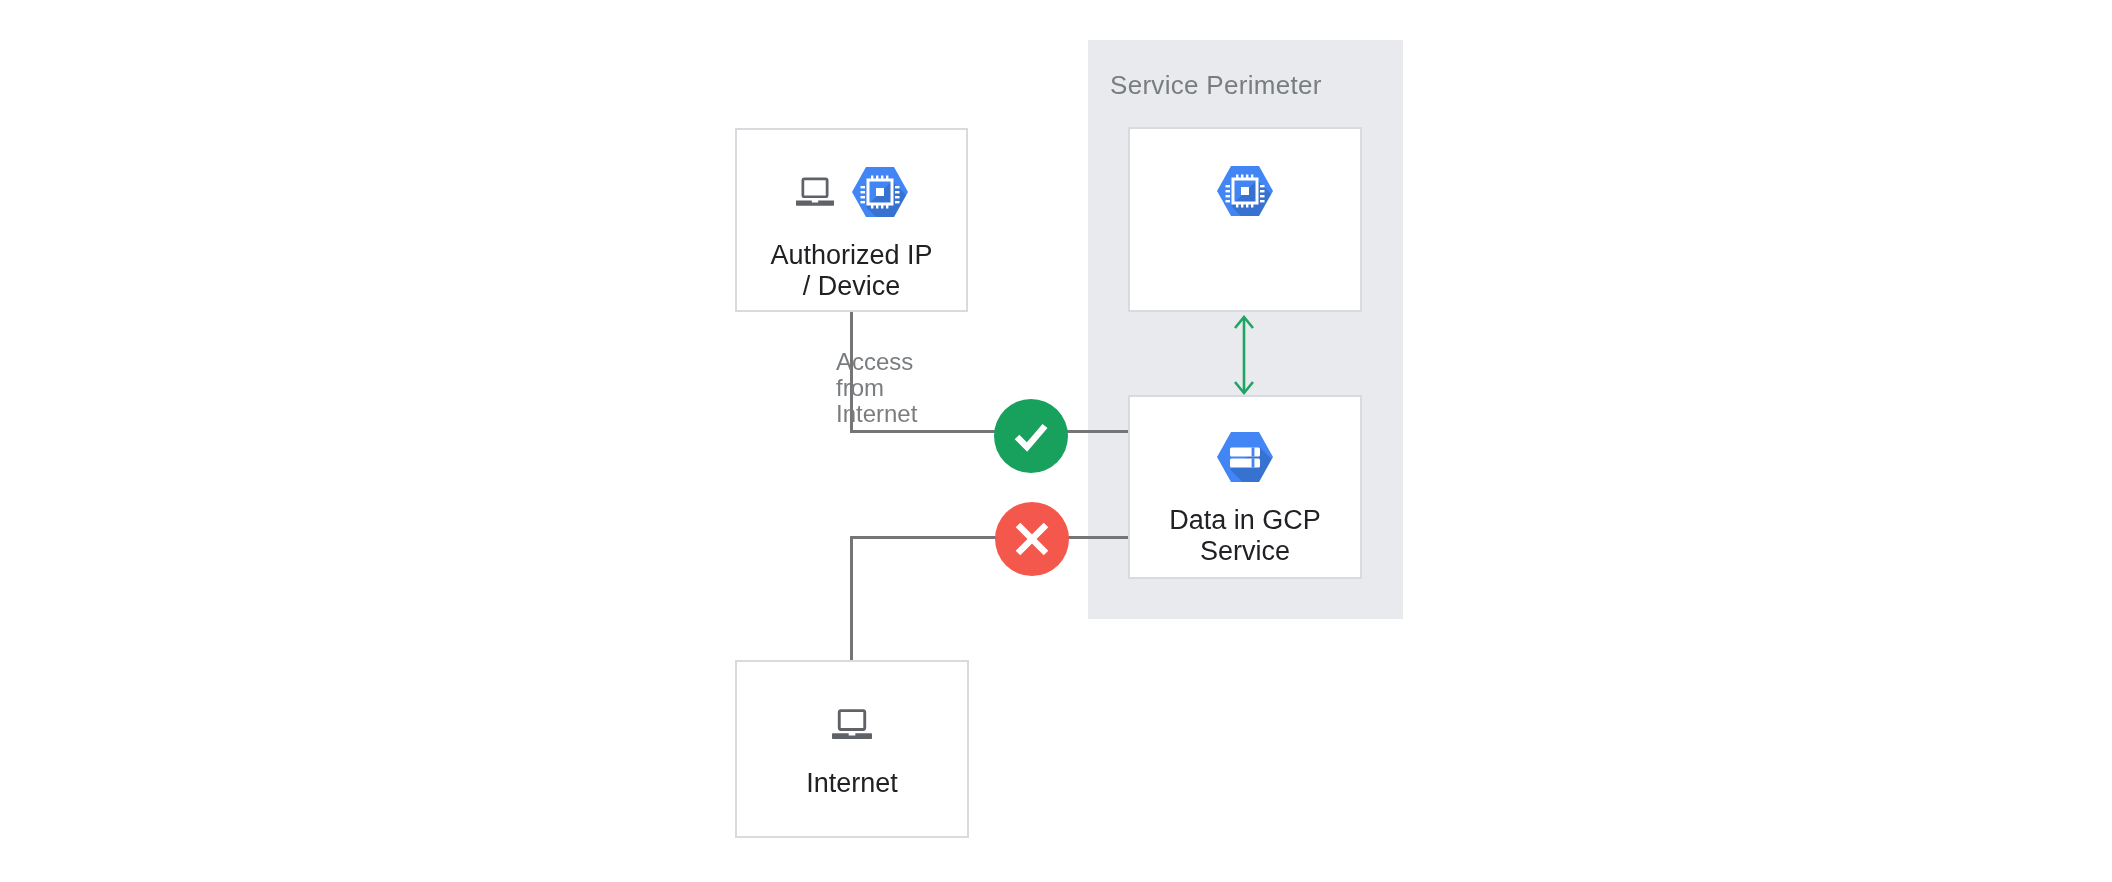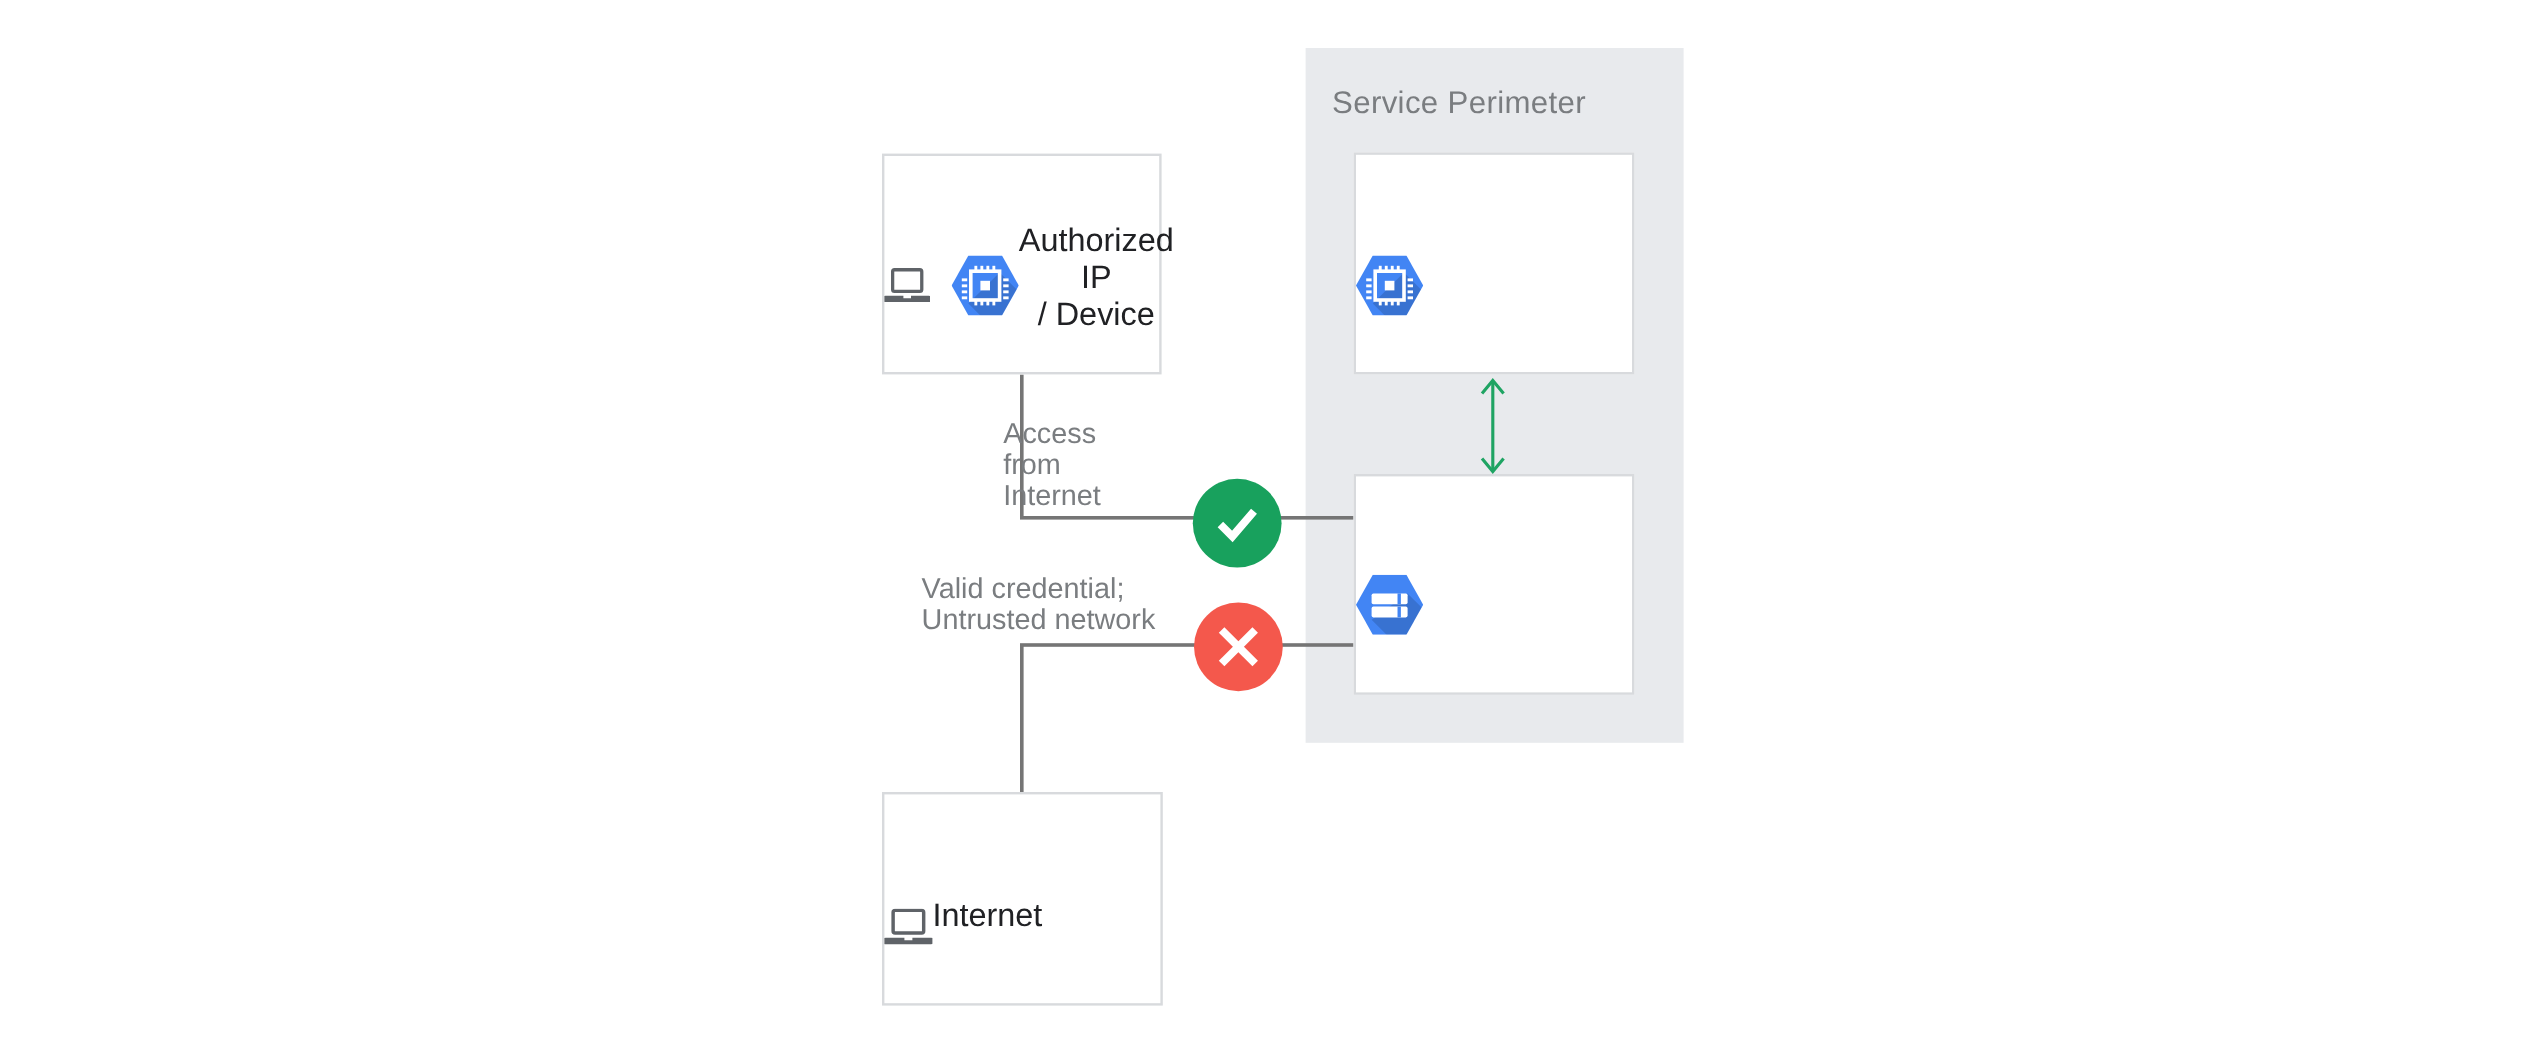--- a/index.html
+++ b/index.html
@@ -10,21 +10,21 @@
   .perimeter{
     position:absolute;left:1088px;top:40px;width:315px;height:579px;
     background:var(--perimeter_bg);
   }
   .perimeter-label{
     position:absolute;left:22px;top:30px;
     font-size:26px;color:var(--label_gray);letter-spacing:.3px;white-space:nowrap;
   }
   .node{
     position:absolute;background:#fff;border:2px solid var(--border_gray);
-    box-sizing:border-box;display:flex;flex-direction:row;align-items:center;
+    box-sizing:border-box;display:flex;flex-direction:column;align-items:center;
   }
   .node .icon-row{display:flex;align-items:center;justify-content:center;gap:18px;}
   .node .node-label{
     text-align:center;font-size:27px;line-height:31px;color:var(--text_dark);
   }
   .node .node-label span{display:block;}
   #node-ip{left:735px;top:128px;width:233px;height:184px;}
   #node-ip .icon-row{margin-top:36px;height:52px;}
   #node-ip .node-label{margin-top:22px;}
   #node-nw{left:1128px;top:127px;width:234px;height:185px;}
@@ -176,20 +176,24 @@
         <g fill="#fff">
           <rect x="13" y="15.5" width="30" height="9" rx="1.5"></rect>
           <rect x="13" y="26.5" width="30" height="9" rx="1.5"></rect>
         </g>
         <g class="hex-fill">
           <rect x="34.6" y="15.5" width="2.8" height="9"></rect>
           <rect x="34.6" y="26.5" width="2.8" height="9"></rect>
         </g>
       </svg>
     </div>
+    <div class="node-label">
+      <span>Data in GCP</span>
+      <span>Service</span>
+    </div>
   </div>
 
   <div class="node" id="node-internet">
     <div class="icon-row">
       <svg width="40" height="31" viewBox="0 0 36 28">
         <rect class="laptop-stroke" x="6.5" y="1.5" width="23" height="17" rx="1.5"></rect>
         <path class="laptop-fill" d="M1 22 h34 a1.5 1.5 0 0 1 0 5 h-34 a1.5 1.5 0 0 1 0 -5 z M15 22 h6 v2 h-6 z" fill-rule="evenodd"></path>
       </svg>
     </div>
     <div class="node-label">
@@ -207,18 +211,14 @@
       <line x1="6" y1="6" x2="34" y2="34" stroke="#fff" stroke-width="6.5"></line>
       <line x1="34" y1="6" x2="6" y2="34" stroke="#fff" stroke-width="6.5"></line>
     </svg>
   </div>
 
   <div class="edge-label" id="label-access">
     <span>Access</span>
     <span>from</span>
     <span>Internet</span>
   </div>
-  <div class="edge-label" id="label-untrusted">
-    <span>Valid credential;</span>
-    <span>Untrusted network</span>
-  </div>
 
 </div>
 
 </body></html>

